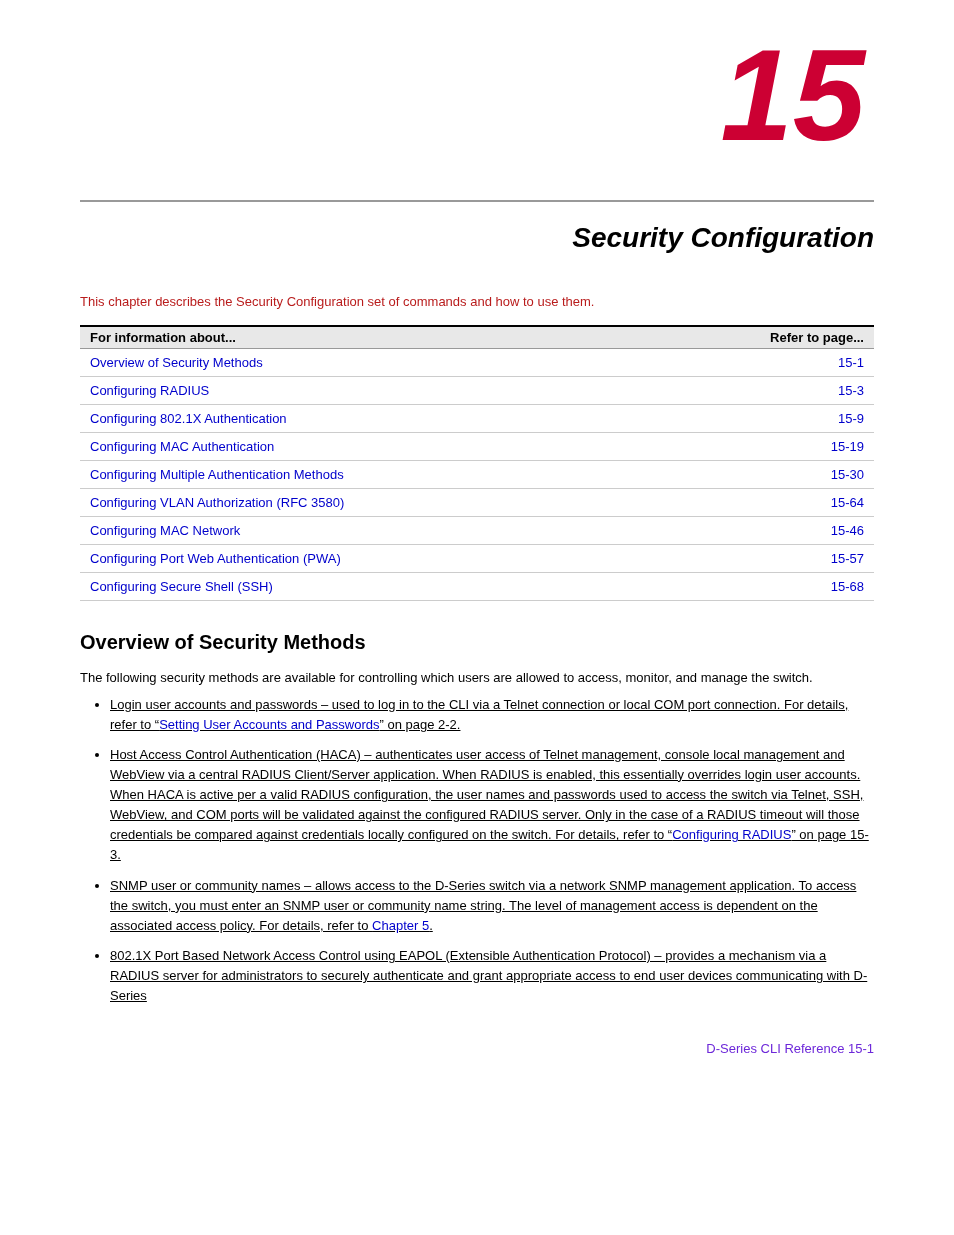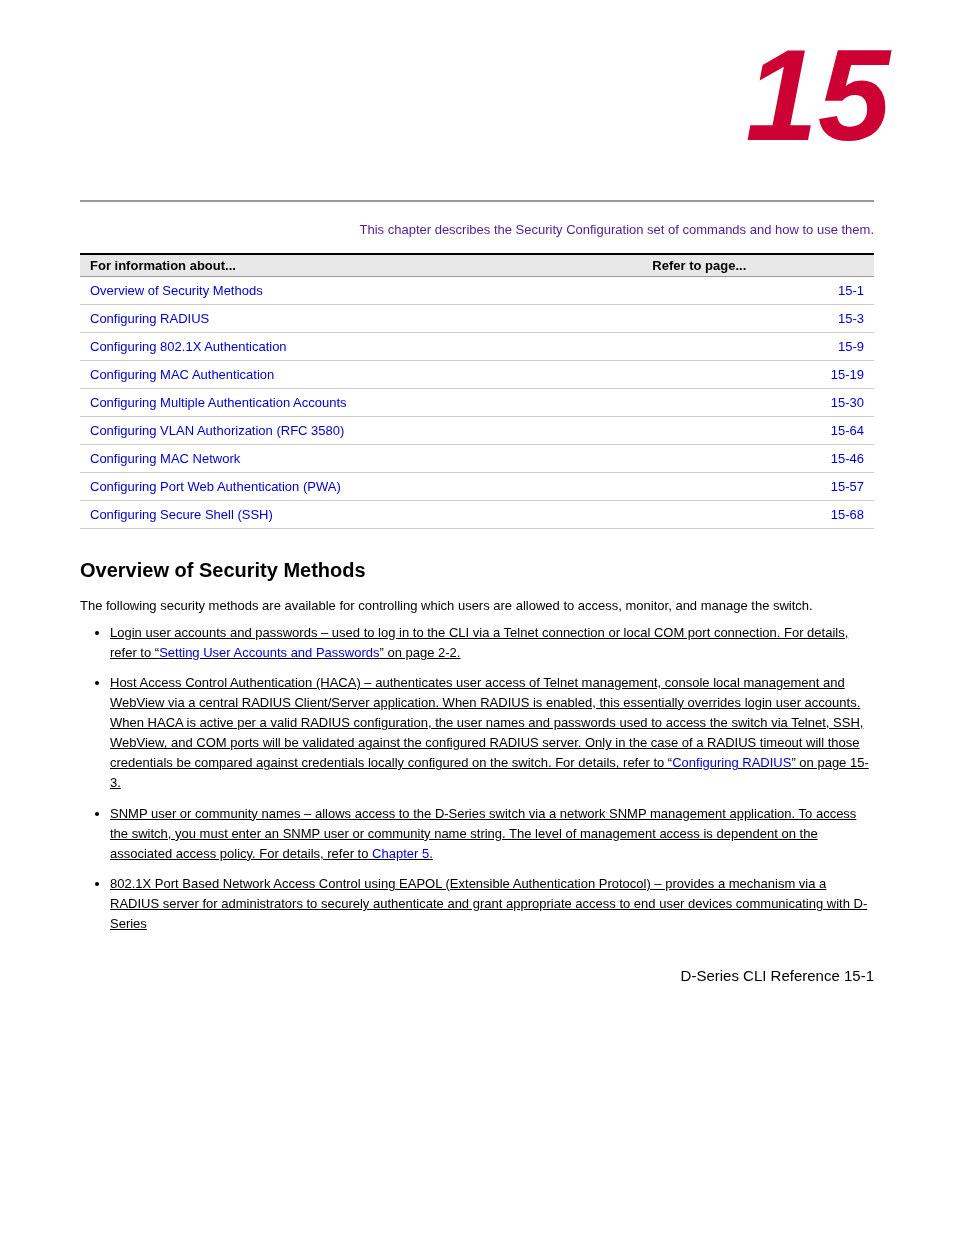--- a/index.html
+++ b/index.html
@@ -12,21 +12,21 @@
       min-height: 1235px;
       position: relative;
     }
     .page {
       padding: 40px 80px 60px 80px;
       position: relative;
     }
     .chapter-number {
       position: absolute;
       top: 30px;
-      right: 64px;
+      right: 89px;
       font-size: 130px;
       font-weight: bold;
       color: #cc0033;
       font-style: italic;
       line-height: 1;
     }
     .chapter-divider {
       border: none;
       border-top: 2px solid #999;
       margin-top: 160px;
@@ -35,40 +35,39 @@
     .chapter-title {
       text-align: right;
       font-size: 28px;
       font-style: italic;
       font-weight: bold;
       color: #000;
       margin-bottom: 40px;
     }
     .intro-text {
       font-size: 13px;
-      color: #4c1d95;
+      color: #b91c1c;
       margin-bottom: 16px;
-      text-align: right;
     }
     .toc-table {
       width: 100%;
       border-collapse: collapse;
       margin-bottom: 30px;
       font-size: 13px;
     }
     .toc-table th {
       background: #e8e8e8;
       font-weight: bold;
       padding: 3px 10px;
       border-top: 2px solid #000;
       border-bottom: 1px solid #999;
       text-align: left;
     }
     .toc-table th.right-col {
-      text-align: left;
+      text-align: right;
     }
     .toc-table td {
       padding: 6px 10px;
       border-bottom: 1px solid #ccc;
     }
     .toc-table td.page-ref {
       text-align: right;
       color: #0000cc;
     }
     .toc-table td a, .toc-table td {
@@ -101,32 +100,33 @@
       font-size: 13px;
     }
     .link {
       color: #0000cc;
       text-decoration: none;
     }
     .footer {
       position: absolute;
       bottom: 20px;
       right: 80px;
-      font-size: 15px;
-      color: #000000;
+      font-size: 13px;
+      color: #6d28d9;
     }
   </style>
 </head>
 <body>
 <div class="page">
 
   <div class="chapter-number">15</div>
 
   <hr class="chapter-divider">
 
+  <div class="chapter-title">Security Configuration</div>
 
   <p class="intro-text">This chapter describes the Security Configuration set of commands and how to use them.</p>
 
   <table class="toc-table">
     <thead>
       <tr>
         <th>For information about...</th>
         <th class="right-col">Refer to page...</th>
       </tr>
     </thead>
@@ -141,21 +141,21 @@
         </tr>
         <tr>
           <td><a href="#" class="link">Configuring 802.1X Authentication</a></td>
           <td class="page-ref"><a href="#">15-9</a></td>
         </tr>
         <tr>
           <td><a href="#" class="link">Configuring MAC Authentication</a></td>
           <td class="page-ref"><a href="#">15-19</a></td>
         </tr>
         <tr>
-          <td><a href="#" class="link">Configuring Multiple Authentication Accounts</a></td>
+          <td><a href="#" class="link">Configuring Multiple Authentication Methods</a></td>
           <td class="page-ref"><a href="#">15-30</a></td>
         </tr>
         <tr>
           <td><a href="#" class="link">Configuring VLAN Authorization (RFC 3580)</a></td>
           <td class="page-ref"><a href="#">15-64</a></td>
         </tr>
         <tr>
           <td><a href="#" class="link">Configuring MAC Network</a></td>
           <td class="page-ref"><a href="#">15-46</a></td>
         </tr>

